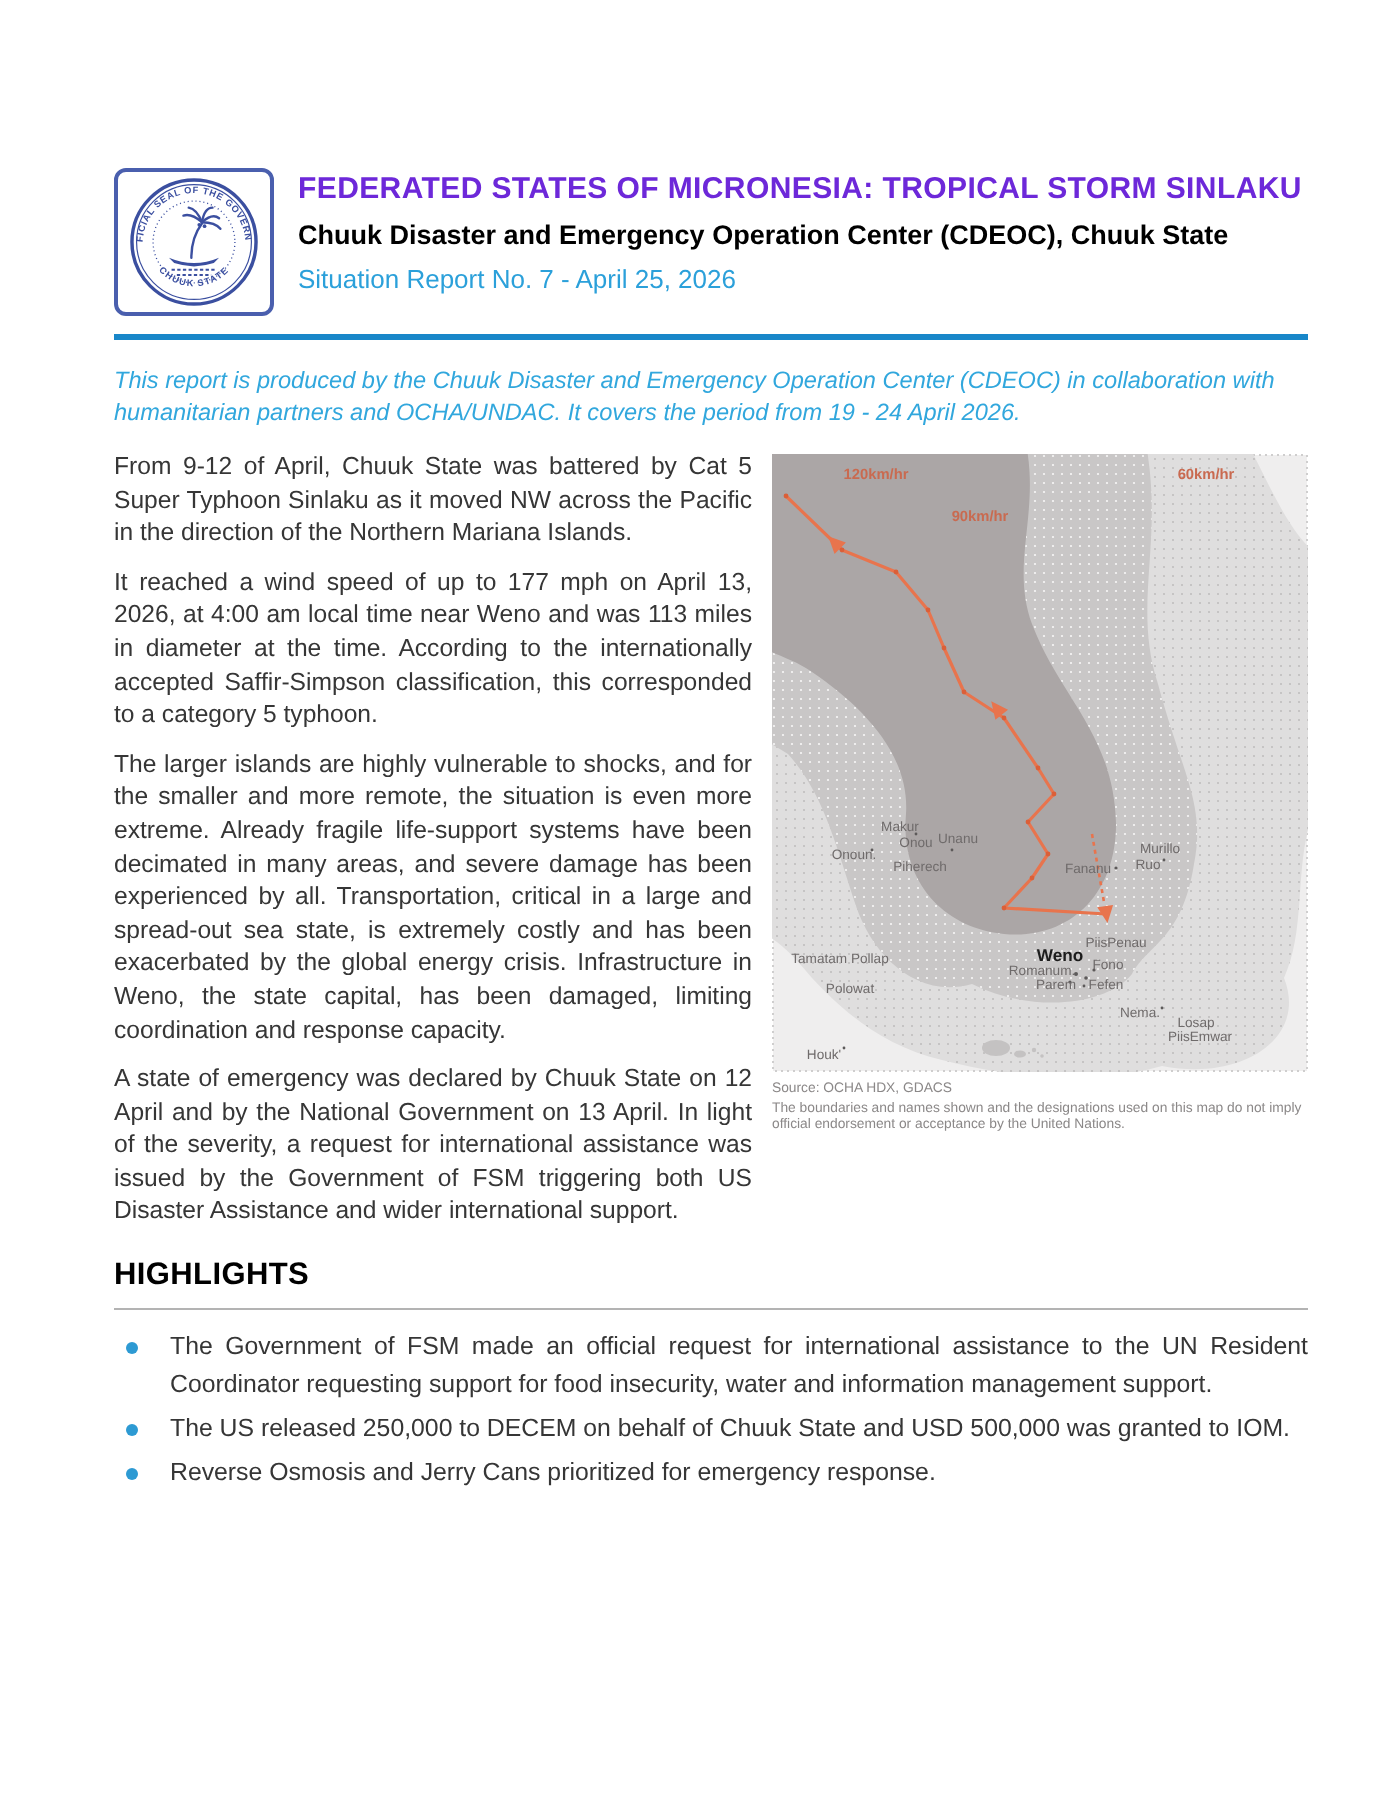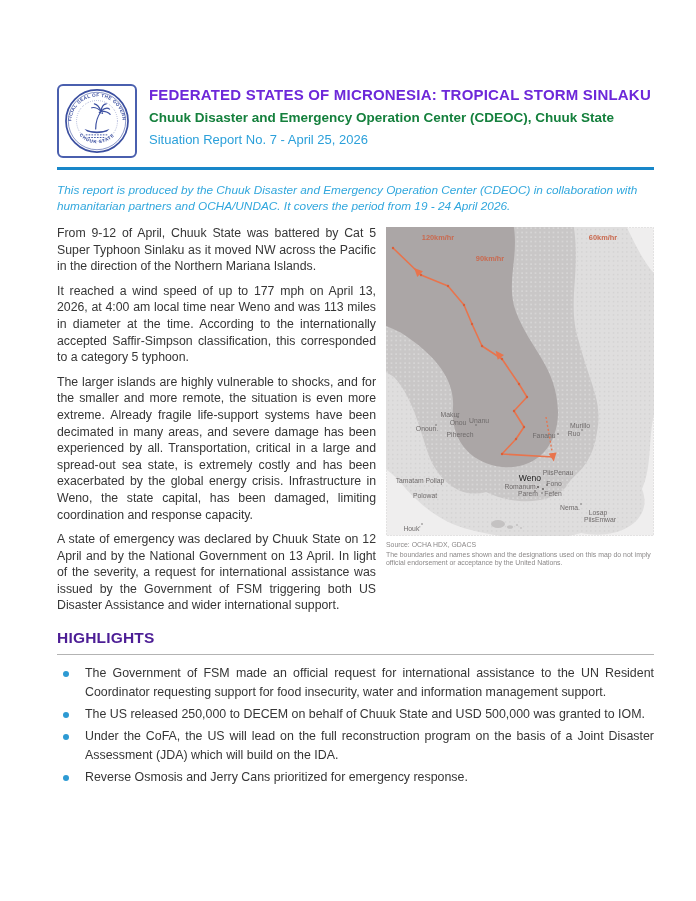--- a/index.html
+++ b/index.html
@@ -6,45 +6,45 @@
   html,body { background:#ffffff; }
   body { width:696px; height:901px; position:relative; font-family:"Liberation Sans", sans-serif; color:#363636; }
   .page { position:absolute; left:57px; top:84px; width:597px; }
 
   
   .header { display:flex; align-items:flex-start; }
   .logo { width:80px; height:74px; border:2px solid #4a5fae; border-radius:6px; padding:2px; flex:0 0 auto; background:#fff; }
   .logo svg { width:100%; height:100%; display:block; }
   .titles { margin-left:12px; padding-top:2px; }
   .title { color:#6d28d9; font-size:15px; font-weight:bold; letter-spacing:0.2px; margin-bottom:7px; }
-  .subtitle { color:#15803d; font-size:13.5px; font-weight:bold; margin-bottom:7px; }
+  .subtitle { color:#000000; font-size:13.5px; font-weight:bold; margin-bottom:7px; }
   .report-line { color:#2ba0da; font-size:13px; }
 
   .divider { height:3px; background:#1887c9; margin-top:9px; }
 
   .intro { margin-top:13px; color:#31a7dd; font-style:italic; font-size:11.8px; line-height:15.5px; }
 
   
   .main { margin-top:11px; font-size:12.3px; line-height:16.6px; text-align:justify; }
   .main p { margin-bottom:8px; }
 
   
   .map-figure { float:right; width:268px; margin:2px 0 26px 10px; }
   .map-wrap { position:relative; width:268px; height:309px; overflow:hidden; }
   .map-wrap svg { position:absolute; left:0; top:0; }
   .map-labels { position:absolute; left:0; top:0; width:100%; height:100%; pointer-events:none; }
   .map-label { position:absolute; transform:translate(-50%,-50%); white-space:nowrap; color:#6f6b6b; font-size:6.8px; line-height:7px; }
   .map-label.zone { color:#c96a50; font-weight:bold; font-size:7.4px; }
-  .map-label.capital { color:#1d1d1d; font-weight:normal; font-size:8.6px; }
+  .map-label.capital { color:#1d1d1d; font-weight:bold; font-size:8.6px; }
   .map-caption { margin-top:5px; color:#8b8888; font-size:6.9px; line-height:8.6px; text-align:left; }
   .map-caption .src { margin-bottom:1px; }
 
   
   .highlights { clear:left; margin-top:16px; }
-  .highlights h2 { color:#4c1d95; font-size:15.5px; font-weight:bold; letter-spacing:0.2px; }
+  .highlights h2 { color:#000000; font-size:15.5px; font-weight:bold; letter-spacing:0.2px; }
   .highlights .rule { border:0; border-top:1px solid #b3b3b3; margin-top:7px; }
   .bullets { list-style:none; margin-top:9px; }
   .bullets li { position:relative; padding-left:28px; text-align:justify; font-size:12.4px; line-height:19px; margin-bottom:3px; }
   .bullets li::before { content:""; position:absolute; left:6px; top:7px; width:6px; height:6px; border-radius:50%; background:#2d9ad3; }
 </style>
 </head>
 <body>
 
 <div class="page">
 
@@ -203,19 +203,18 @@
         <p>The larger islands are highly vulnerable to shocks, and for the smaller and more remote, the situation is even more extreme. Already fragile life-support systems have been decimated in many areas, and severe damage has been experienced by all. Transportation, critical in a large and spread-out sea state, is extremely costly and has been exacerbated by the global energy crisis. Infrastructure in Weno, the state capital, has been damaged, limiting coordination and response capacity.</p>
         <p>A state of emergency was declared by Chuuk State on 12 April and by the National Government on 13 April. In light of the severity, a request for international assistance was issued by the Government of FSM triggering both US Disaster Assistance and wider international support.</p>
       </div>
 
     <section class="highlights">
       <h2>HIGHLIGHTS</h2>
       <hr class="rule">
       <ul class="bullets" id="bullet-list">
           <li>The Government of FSM made an official request for international assistance to the UN Resident Coordinator requesting support for food insecurity, water and information management support.</li>
           <li>The US released 250,000 to DECEM on behalf of Chuuk State and USD 500,000 was granted to IOM.</li>
-          <li>Under the CoFA, the US will lead on the full reconstruction program on the basis of a Joint Disaster Assessment (JDA) which will build on the IDA.</li>
           <li>Reverse Osmosis and Jerry Cans prioritized for emergency response.</li>
         </ul>
     </section>
 
   </div>
 </div>
 
 </body></html>

